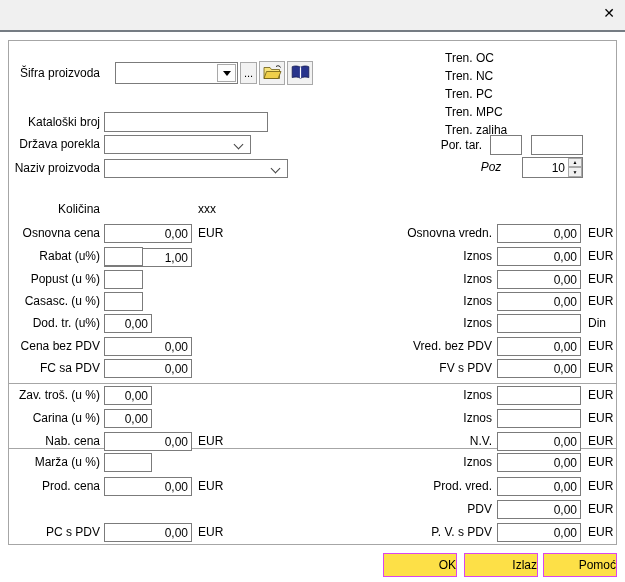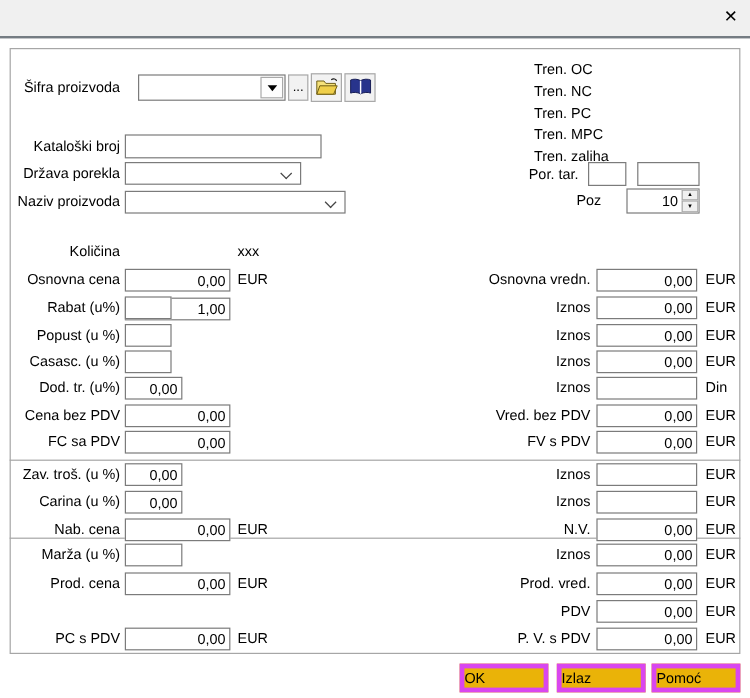--- a/index.html
+++ b/index.html
@@ -83,24 +83,24 @@
   .spin-up, .spin-down {
     position:absolute; left:0; width:14px; height:9px;
     background:#f0f0f0; border:1px solid #a9a9a9;
     display:flex; align-items:center; justify-content:center;
     font-size:5px; line-height:5px; color:#000; cursor:pointer; padding:0;
   }
   .spin-up { top:0; } .spin-down { top:9px; height:10px; }
 
   .dlg-btn {
     position:absolute; top:553px; width:74px; height:24px;
-    background:#eab308; border:4px solid #d946ef;
-    font:12px "Liberation Sans",sans-serif; text-align:left; cursor:pointer; color:#000;
-  }
-  .poz-lbl { position:absolute; left:459px; top:160px; width:42px; text-align:right; white-space:nowrap; }
+    background:#fde047; border:1px solid #d946ef;
+    font:12px "Liberation Sans",sans-serif; text-align:right; cursor:pointer; color:#000;
+  }
+  .poz-lbl { position:absolute; left:470px; top:160px; width:42px; text-align:center; white-space:nowrap;font-style:italic; }
 </style>
 </head>
 <body>
 
 <div class="titlebar">
   <button class="close-btn"><span>✕</span></button>
 </div>
 
 <div class="groupbox"></div>
 <div class="divider" style="top:383px"></div>

